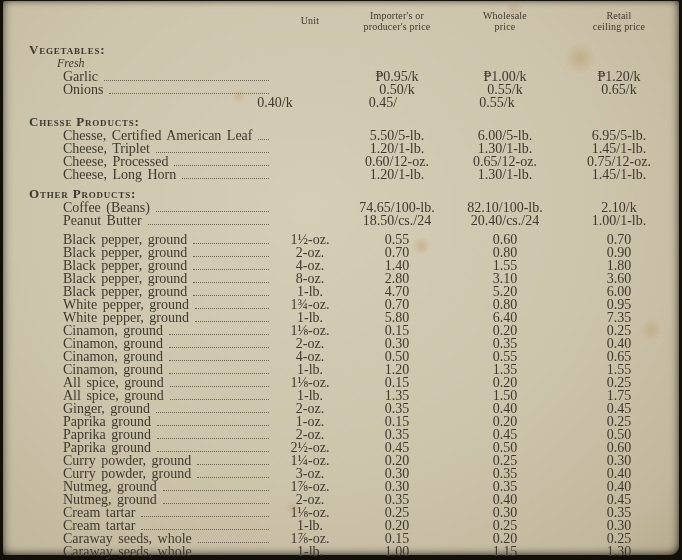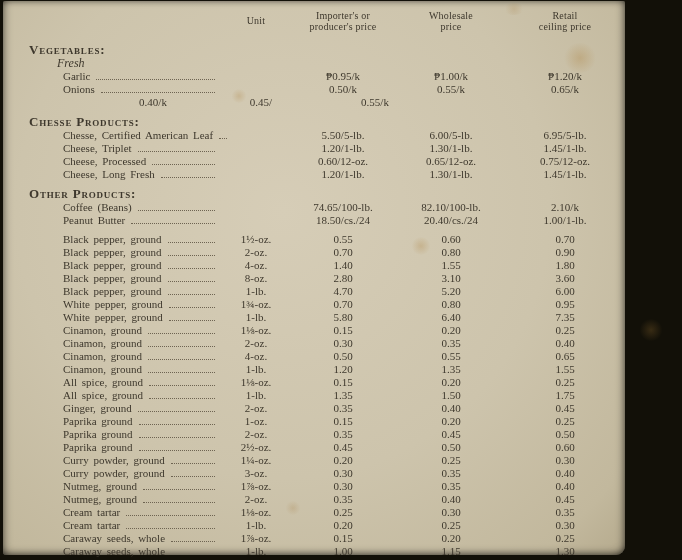--- a/index.html
+++ b/index.html
@@ -4,21 +4,21 @@
 <style>
   html,body{margin:0;padding:0;}
   body{
     width:682px;height:560px;overflow:hidden;
     background:#121008;
     font-family:"Liberation Serif","DejaVu Serif",serif;
   }
   .paper{
     position:relative;
     margin:1px 5px 5px 3px;
-    width:622px;height:554px;
+    width:676px;height:554px;
     box-sizing:border-box;
     background:radial-gradient(ellipse at 45% 38%, #d6cdb7 0%, #cdc4ac 55%, #c2b89d 88%, #b5aa8d 100%);
     border-radius:2px 2px 9px 3px;
     box-shadow:
       inset -5px 0 8px -4px rgba(0,0,0,.55),
       inset 5px 0 8px -4px rgba(0,0,0,.45),
       inset 0 -6px 9px -5px rgba(0,0,0,.55),
       inset 0 4px 7px -4px rgba(0,0,0,.35);
     color:#3e382d;
     padding:6px 2px 0 28px;
@@ -44,21 +44,21 @@
   .hdr-row .c-imp,.hdr-row .c-who,.hdr-row .c-ret{padding-top:3px;}
 
   .section{margin-top:6px;}
   .sec-title{
     font-variant:small-caps;letter-spacing:.8px;
     font-size:13px;line-height:14px;font-weight:700;
     margin-left:-2px;
   }
   .sec-sub{font-style:italic;font-size:12px;line-height:13px;padding-left:26px;}
 
-  .row{font-size:11px;line-height:13px;height:13px;word-spacing:2px;}
+  .row{font-size:14px;line-height:13px;height:13px;word-spacing:2px;justify-content:center;}
   .row .nm{white-space:nowrap;padding-left:32px;}
   .leader{
     flex:1 1 auto;
     border-bottom:1.5px dotted #6e6452;
     margin:0 6px 3px 6px;
     min-width:8px;
   }
 </style>
 </head>
 <body>
@@ -148,21 +148,21 @@
             <span class="nm">Cheese, Processed</span>
             <span class="leader"></span>
           </div>
           <div class="c-unit"></div>
           <div class="c-imp">0.60/12-oz.</div>
           <div class="c-who">0.65/12-oz.</div>
           <div class="c-ret">0.75/12-oz.</div>
         </div>
         <div class="row">
           <div class="c-name">
-            <span class="nm">Cheese, Long Fresh</span>
+            <span class="nm">Cheese, Long Horn</span>
             <span class="leader"></span>
           </div>
           <div class="c-unit"></div>
           <div class="c-imp">1.20/1-lb.</div>
           <div class="c-who">1.30/1-lb.</div>
           <div class="c-ret">1.45/1-lb.</div>
         </div>
       </div>
       <div class="section">
         <div class="sec-title">Other Products:</div>

